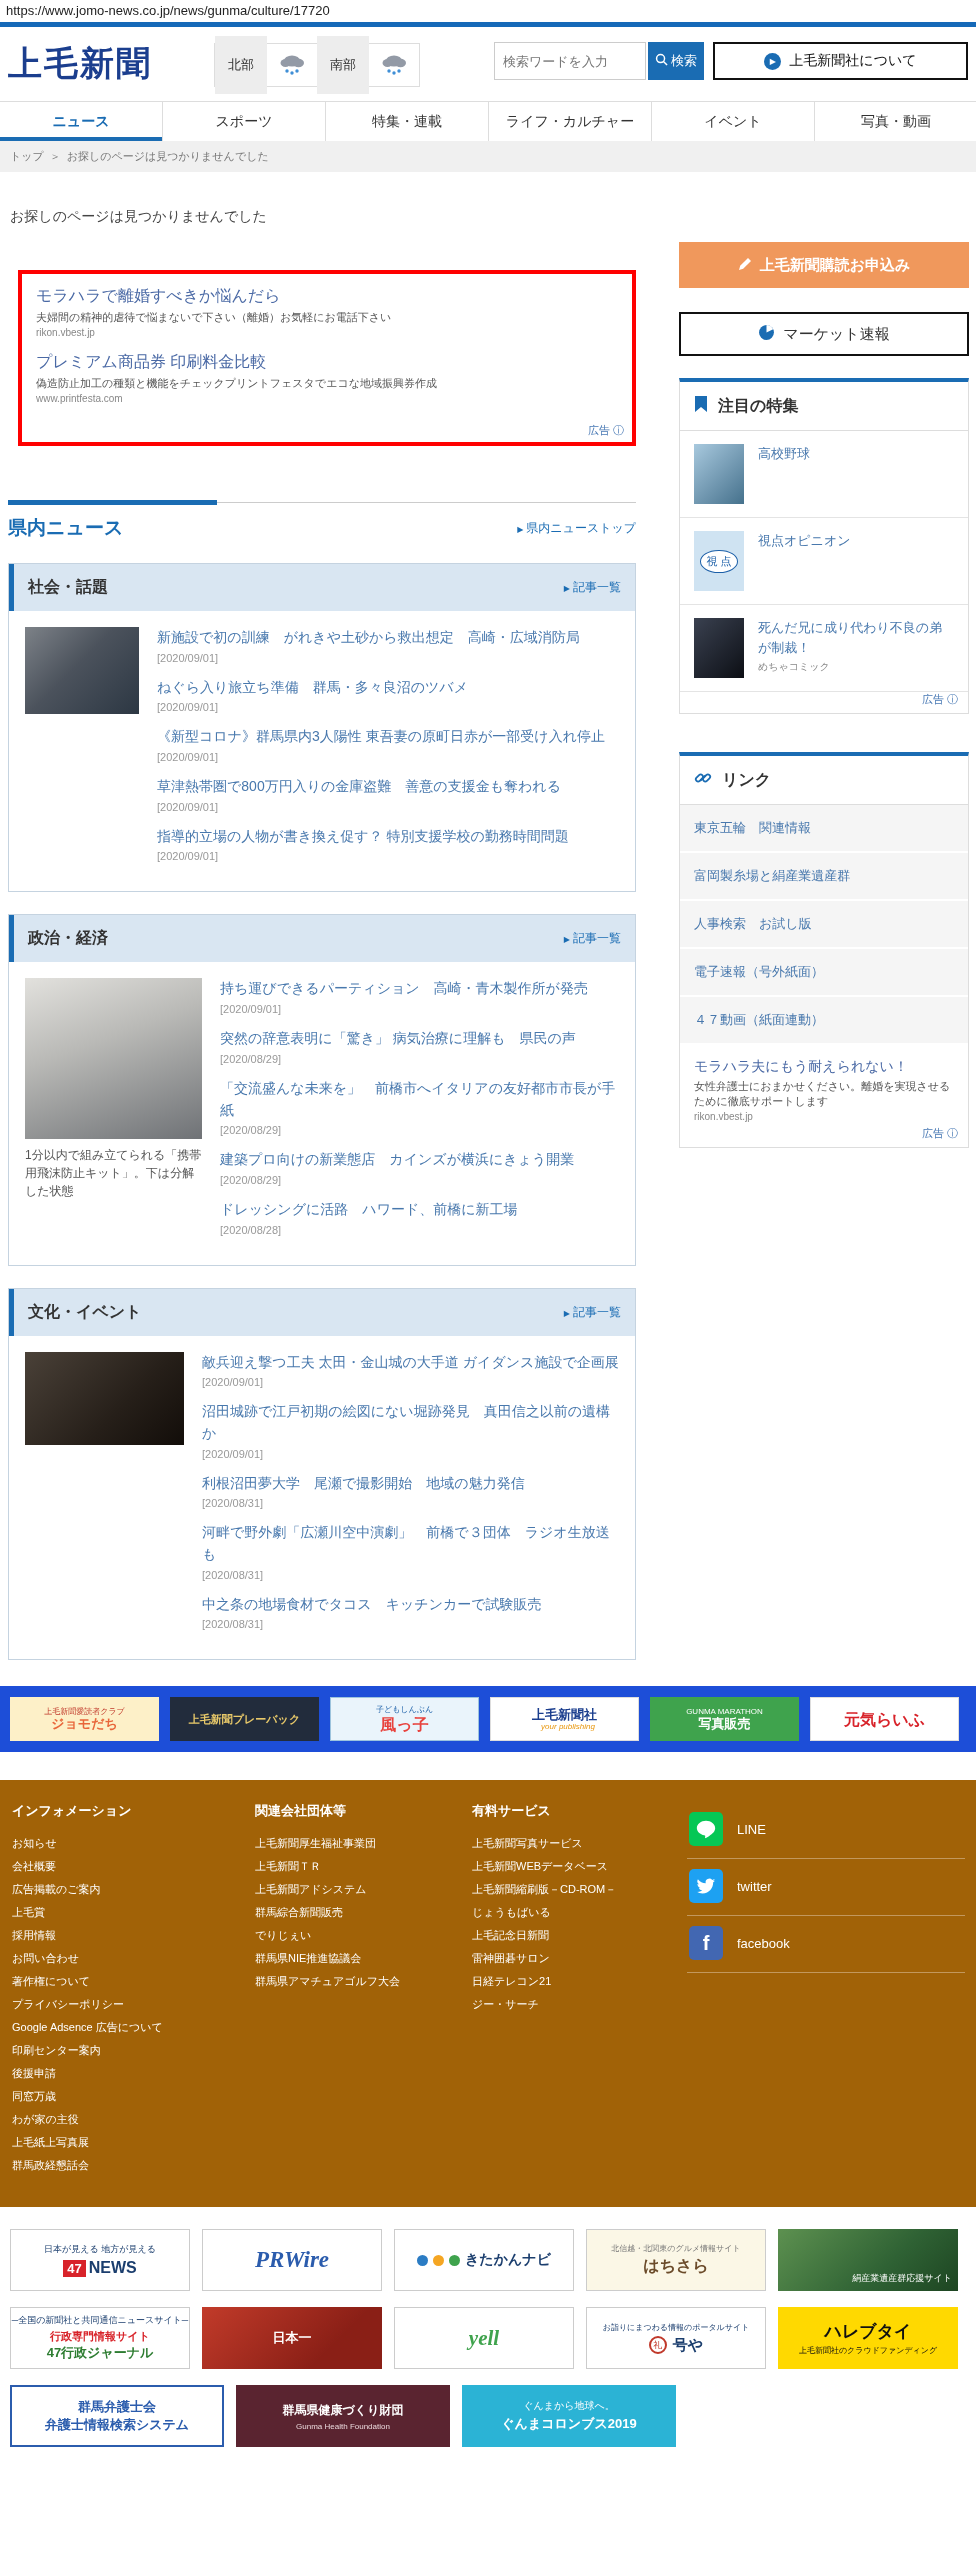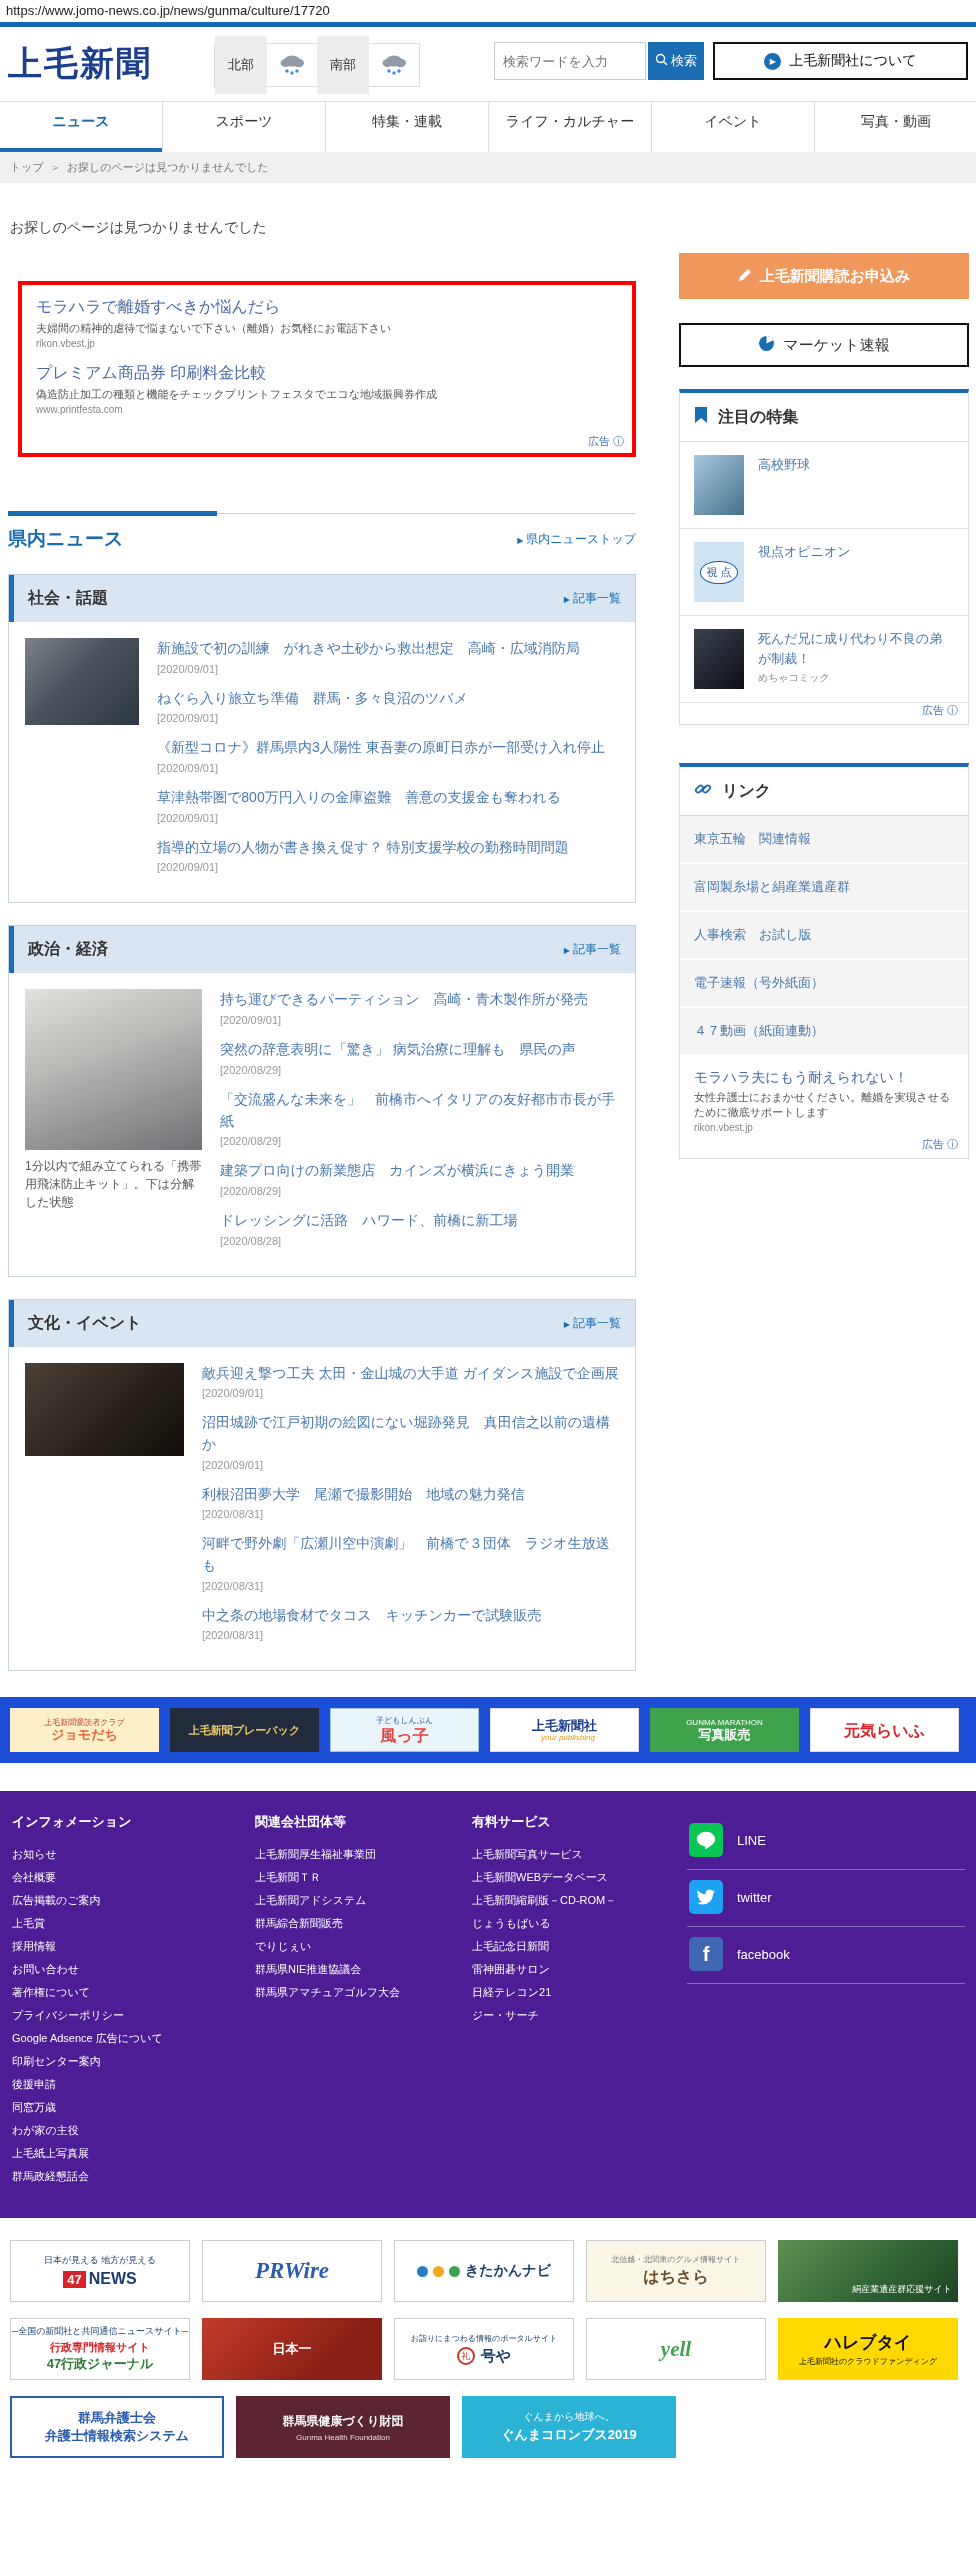--- a/index.html
+++ b/index.html
@@ -16,21 +16,21 @@
   .weather { position: absolute; left: 214px; top: 16px; height: 44px; border: 1px solid #ddd; display: flex; align-items: center; background: #fff; }
   .w-label { background: #ededed; padding: 8px 13px; line-height: 42px; font-size: 13px; color: #333; }
   .w-icon { width: 50px; display: flex; justify-content: center; }
   .search-box { position: absolute; left: 494px; top: 15px; width: 152px; height: 38px; border: 1px solid #ccc; }
   .search-box input { width: 100%; height: 100%; border: none; outline: none; padding: 0 8px; font-size: 13px; color: #555; font-family: "Liberation Sans", sans-serif; }
   .search-btn { position: absolute; left: 648px; top: 15px; width: 56px; height: 38px; background: #1a6cb3; color: #fff; font-size: 13px; display: flex; align-items: center; justify-content: center; gap: 3px; border: none; cursor: pointer; }
   .about-btn { position: absolute; left: 713px; top: 15px; width: 255px; height: 38px; border: 2px solid #111; background: #fff; display: flex; align-items: center; justify-content: center; gap: 8px; font-size: 14px; color: #111; }
   .play-circle { width: 17px; height: 17px; border-radius: 50%; background: #1a6cb3; color: #fff; font-size: 8px; display: inline-flex; align-items: center; justify-content: center; }
 
   
-  .nav { display: flex; border-top: 1px solid #ddd; height: 51px; }
+  .nav { display: flex; border-top: 1px solid #ddd; height: 40px; }
   .nav-item { flex: 1; text-align: center; line-height: 38px; font-size: 14px; color: #333; border-left: 1px solid #ddd; }
   .nav-item:first-child { border-left: none; }
   .nav-item.active { color: #1a6cb3; font-weight: bold; border-bottom: 4px solid #1a6cb3; }
 
   
   .breadcrumb { background: #f0f0f0; padding: 8px 10px; font-size: 11px; color: #777; }
   .breadcrumb span { margin-right: 6px; }
 
   
   .content { display: flex; padding: 0 8px; }
@@ -94,21 +94,21 @@
   .sb-sub { font-size: 8px; line-height: 1.2; }
   .sb-main { font-size: 13px; font-weight: bold; line-height: 1.2; }
   .sb1 { background: #fdf0c8; } .sb1 .sb-sub { color: #c0392b; } .sb1 .sb-main { color: #e8663a; }
   .sb2 { background: #222c3c; } .sb2 .sb-main { color: #e8c96a; font-size: 11px; }
   .sb3 { background: #eaf4fb; border: 1px solid #9cc3dd; } .sb3 .sb-sub { color: #1b5fa8; } .sb3 .sb-main { color: #e8413c; font-size: 16px; }
   .sb4 { background: #fff; border: 1px solid #ddd; } .sb4 .sb-main { color: #1b3e8e; } .sb4 .sb-sub { color: #e8960c; font-style: italic; padding-left: 7px; }
   .sb5 { background: #3fa34d; } .sb5 .sb-sub, .sb5 .sb-main { color: #fff; }
   .sb6 { background: #fff; border: 1px solid #ddd; } .sb6 .sb-main { color: #d8232a; font-size: 16px; }
 
   
-  .footer { background: #4c1d95; margin-top: 28px; padding: 22px 12px 30px; display: flex; color: #fff; justify-content: center; }
+  .footer { background: #a16207; margin-top: 28px; padding: 22px 12px 30px; display: flex; color: #fff; justify-content: center; }
   .f-col1 { width: 243px; } .f-col2 { width: 217px; } .f-col3 { width: 204px; }
   .f-head { font-size: 13px; font-weight: bold; margin-bottom: 12px; }
   .f-item { display: block; font-size: 11px; color: #fff; padding: 4px 0; }
   .f-social { margin-left: auto; width: 278px; }
   .soc-item { display: flex; align-items: center; gap: 14px; border-bottom: 1px solid rgba(255,255,255,.35); padding: 10px 2px 12px; }
   .soc-icon { width: 34px; height: 34px; border-radius: 5px; display: flex; align-items: center; justify-content: center; font-weight: bold; color: #fff; font-size: 20px; }
   .soc-line { background: #06C755; } .soc-twitter { background: #1DA1F2; } .soc-facebook { background: #4267B2; }
   .soc-label { font-size: 13px; color: #fff; }
 
   
@@ -528,30 +528,30 @@
   </div>
   <div class="b-row">
     <a class="bot-banner bb-gyosei">
       <span class="bb-line1">─全国の新聞社と共同通信ニュースサイト─</span>
       <span class="bb-line2">行政専門情報サイト</span>
       <span class="bb-line3">47行政ジャーナル</span>
     </a>
     <a class="bot-banner bb-food">
       <span class="bb-main">日本一</span>
     </a>
+    <a class="bot-banner bb-yell">
+      <span class="bb-main">yell</span>
+    </a>
     <a class="bot-banner bb-gou">
       <span class="bb-sub">お詣りにまつわる情報のポータルサイト</span>
       <span class="gou-row">
           <span class="stamp">礼</span>
           <span class="bb-main">号や</span>
         </span>
     </a>
-    <a class="bot-banner bb-yell">
-      <span class="bb-main">yell</span>
-    </a>
     <a class="bot-banner bb-hare">
       <span class="bb-main">ハレブタイ</span>
       <span class="bb-sub">上毛新聞社のクラウドファンディング</span>
     </a>
   </div>
   <div class="b-row b-row3">
     <a class="bot-banner bb-bengoshi">
       <div>群馬弁護士会</div>
       <div>弁護士情報検索システム</div>
     </a>

